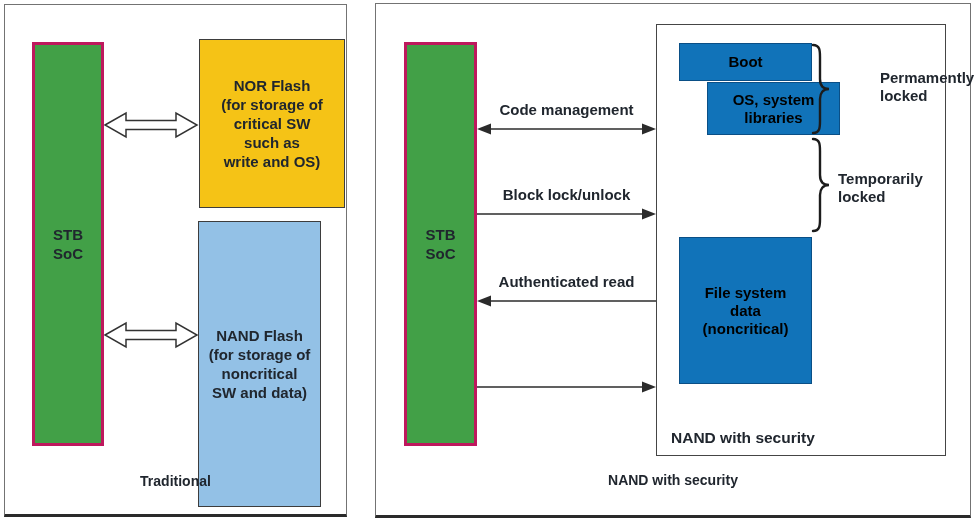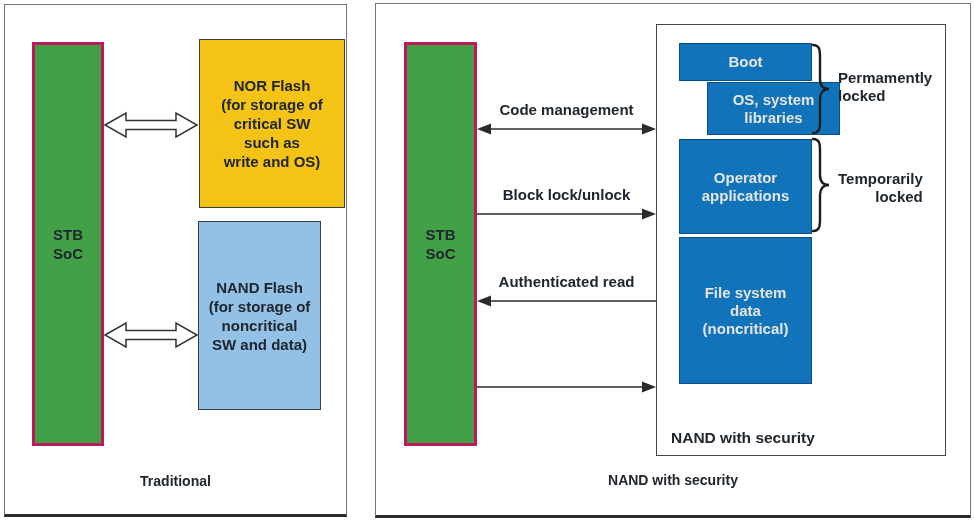--- a/index.html
+++ b/index.html
@@ -40,21 +40,21 @@
     font-size:15px;white-space:nowrap;
   }
   .flow-arrow{position:absolute;left:101px;width:179px;height:14px;}
   .nand-box{
     position:absolute;left:280px;top:20px;width:290px;height:432px;
     box-sizing:border-box;border:1.5px solid #454545;background:#fff;
   }
   .segment{
     position:absolute;left:22px;width:133px;box-sizing:border-box;
     background:var(--secure-blue,#1173B9);border:1px solid #0a4f86;
-    color:#e5e5e5;display:flex;align-items:center;justify-content:center;
+    color:#000000;display:flex;align-items:center;justify-content:center;
     text-align:center;font-size:15px;line-height:18px;
   }
   .seg-boot{top:18px;height:38px;}
   .seg-os{top:57px;height:53px;margin-left:28px;}
   .seg-operator{top:114px;height:95px;}
   .seg-filesystem{top:212px;height:147px;}
   .nand-box-label{
     position:absolute;left:14px;top:404px;font-size:15.5px;white-space:nowrap;
   }
   .brace{position:absolute;left:153px;width:22px;}
@@ -80,21 +80,21 @@
     <div class="box box-yellow" style="left:194px;top:34px;width:146px;height:169px;">
       <div class="lines">
         <span>NOR Flash</span>
         <span>(for storage of</span>
         <span>critical SW</span>
         <span>such as</span>
         <span>write and OS)</span>
       </div>
     </div>
 
-    <div class="box box-lightblue" style="left:193px;top:216px;width:123px;height:189px;">
+    <div class="box box-lightblue" style="left:193px;top:216px;width:123px;height:286px;">
       <div class="lines">
         <span>NAND Flash</span>
         <span>(for storage of</span>
         <span>noncritical</span>
         <span>SW and data)</span>
       </div>
     </div>
 
     <svg class="blockarrow" style="left:99px;top:106px;" width="95" height="28" viewBox="0 0 95 28">
       <polygon points="1,14 22,2 22,9.5 72,9.5 72,2 93,14 72,26 72,18.5 22,18.5 22,26" fill="#ffffff" stroke="#333333" stroke-width="1.5"></polygon>
@@ -148,47 +148,41 @@
         </div>
       </div>
 
       <div class="segment seg-os">
         <div class="lines">
           <span>OS, system</span>
           <span>libraries</span>
         </div>
       </div>
 
-      <div class="segment seg-operator">
-        <div class="lines">
-          <span>Operator</span>
-          <span>applications</span>
-        </div>
-      </div>
 
       <div class="segment seg-filesystem">
         <div class="lines">
           <span>File system</span>
           <span>data</span>
           <span>(noncritical)</span>
         </div>
       </div>
 
       <svg class="brace" style="top:18px;" width="22" height="92" viewBox="0 0 22 92">
         <path d="M3,2 C10,2 10,8 10,14 L10,36 C10,42 13,46 19,46 C13,46 10,50 10,56 L10,78 C10,84 10,90 3,90" fill="none" stroke="#1c1c1c" stroke-width="2.4" stroke-linecap="round"></path>
       </svg>
       <svg class="brace" style="top:112px;" width="22" height="96" viewBox="0 0 22 96">
         <path d="M3,2 C10,2 10,8 10,14 L10,38 C10,44 13,48 19,48 C13,48 10,52 10,58 L10,82 C10,88 10,94 3,94" fill="none" stroke="#1c1c1c" stroke-width="2.4" stroke-linecap="round"></path>
       </svg>
 
-      <div class="lock-label lines" style="top:44px;">
+      <div class="lock-label lines" style="top:44px;margin-left:42px;">
         <span>Permamently</span>
         <span>locked</span>
       </div>
-      <div class="lock-label lines" style="top:145px;text-align:right;">
+      <div class="lock-label lines" style="top:145px;">
         <span>Temporarily</span>
         <span>locked</span>
       </div>
 
       <div class="nand-box-label">NAND with security</div>
     </div>
 
     <div class="caption" style="top:468px;">NAND with security</div>
   </div>
 

